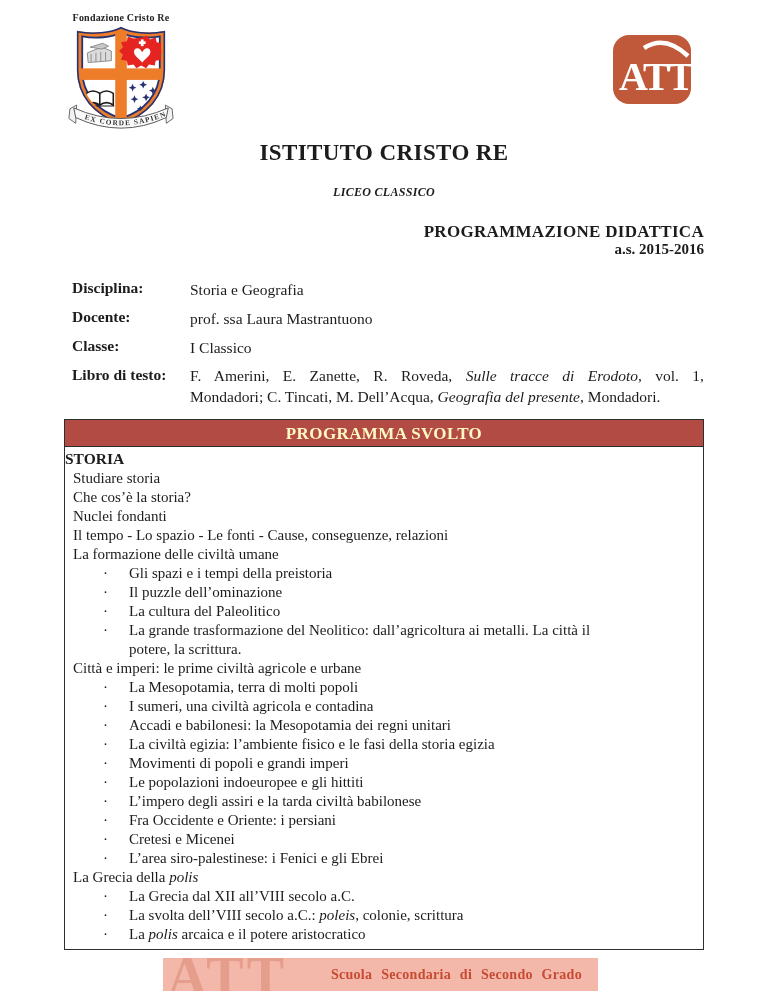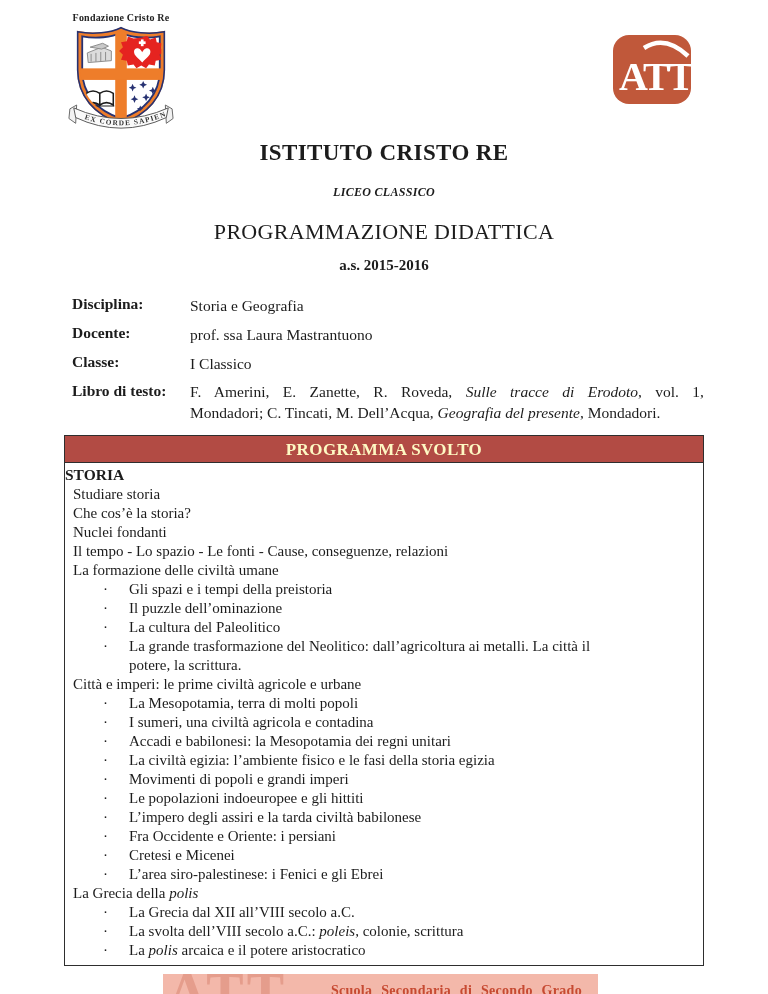--- a/index.html
+++ b/index.html
@@ -13,22 +13,22 @@
 
   
   .crest { position:absolute; left:56px; top:12px; width:130px; text-align:center; }
   .crest-title { font-size:10px; font-weight:bold; color:#222; letter-spacing:0.2px; margin-bottom:1px; }
   .att-logo { position:absolute; left:612px; top:34px; }
 
   
   .content { position:absolute; left:64px; right:64px; top:140px; }
   .doc-heading { text-align:center; font-size:23px; font-weight:bold; letter-spacing:0.4px; line-height:26px; }
   .doc-subtitle { text-align:center; font-size:12px; font-weight:bold; font-style:italic; margin-top:17px; line-height:18px; letter-spacing:0.3px; }
-  .doc-title2 { text-align:center; font-size:22px; font-weight:normal; margin-top:21px; line-height:19px; letter-spacing:0.3px; }
-  .doc-year { text-align:center; font-size:15px; font-weight:bold; line-height:17px;margin-top:16px; }
+  .doc-title2 { text-align:right; font-size:17px; font-weight:bold; margin-top:21px; line-height:19px; letter-spacing:0.3px; }
+  .doc-year { text-align:right; font-size:15px; font-weight:bold; line-height:17px; }
 
   
   .meta { margin-top:20px; padding-left:8px; }
   .meta-row { display:flex; align-items:flex-start; margin-bottom:6px; min-height:23px; }
   .meta-label { width:118px; flex:0 0 118px; font-weight:bold; font-size:15.5px; line-height:19px; }
   .meta-value { flex:1; font-size:15.5px; }
   .meta-value .vline { padding-top:3px; line-height:18px; }
   .meta-row.multiline .meta-value .vline { padding-top:0; line-height:21px; }
   .vline.justify { text-align:justify; text-align-last:justify; }
 

